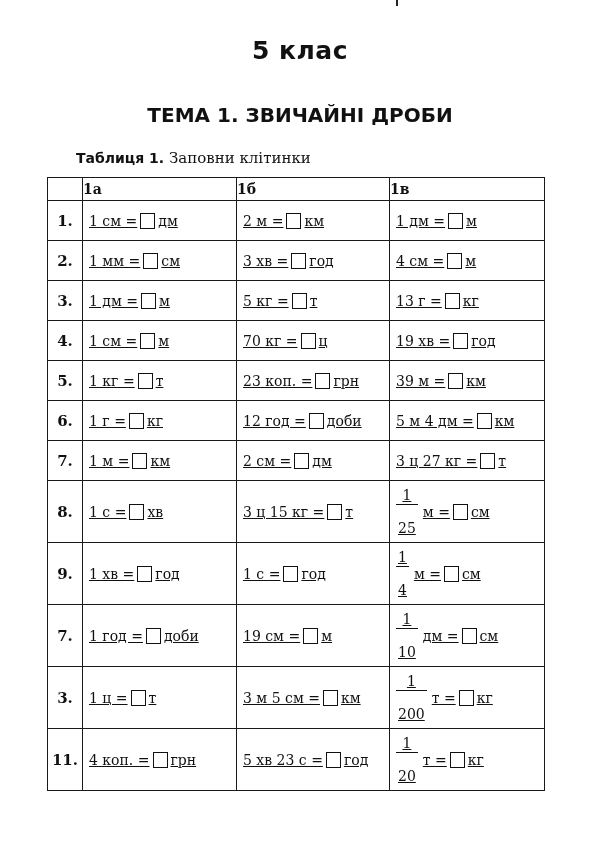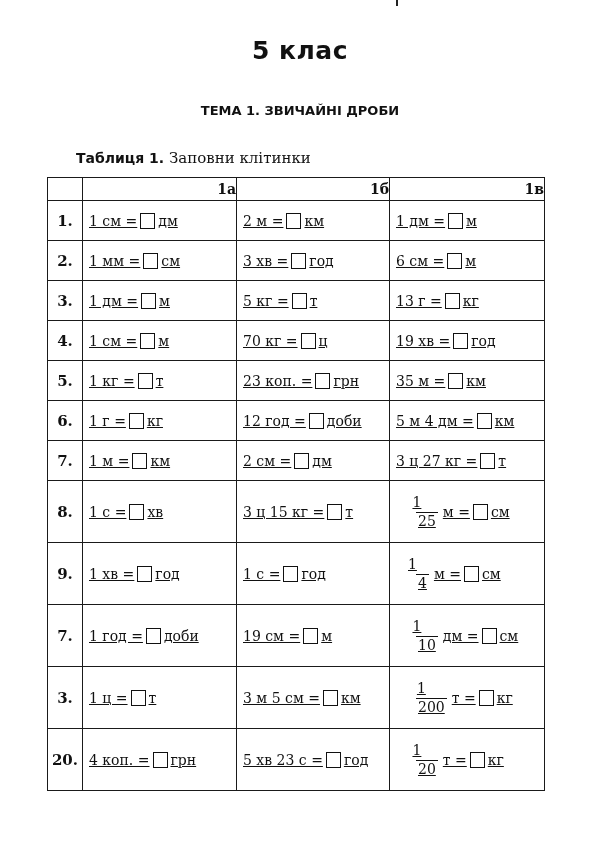--- a/index.html
+++ b/index.html
@@ -8,48 +8,48 @@
     overflow: hidden; color: #111;
   }
   .mark { position: absolute; left: 396px; top: 0; width: 2px; height: 6px; background: #222; }
   .grade-title {
     position: absolute; left: 0; width: 600px; top: 36px; text-align: center;
     font-family: "DejaVu Sans", sans-serif; font-weight: bold; font-size: 25px;
     letter-spacing: 0.5px;
   }
   .topic-title {
     position: absolute; left: 0; width: 600px; top: 103px; text-align: center;
-    font-family: "DejaVu Sans", sans-serif; font-weight: bold; font-size: 13px;
+    font-family: "DejaVu Sans", sans-serif; font-weight: bold; font-size: 20px;
   }
   .table-caption {
     position: absolute; left: 76px; top: 149px;
     font-family: "DejaVu Serif", serif; font-size: 15px;
   }
   .table-caption .cap-label { font-family: "DejaVu Sans", sans-serif; font-weight: bold; font-size: 14px; text-align: right; }
   table.ex {
     position: absolute; left: 47px; top: 177px; width: 497px;
     border-collapse: collapse; table-layout: fixed;
     font-family: "DejaVu Serif", serif; font-size: 14px;
   }
   table.ex td, table.ex th { border: 1.6px solid #1a1a1a; padding: 0 0 0 6px; }
-  table.ex th { height: 22px; font-weight: bold; text-align: right; padding: 0; font-size: 14px; }
+  table.ex th { height: 22px; font-weight: bold; text-align: left; padding: 0; font-size: 14px; }
   table.ex td.num { font-weight: bold; text-align: center; padding: 0; font-size: 15px; }
   tr.short td { height: 39px; }
   tr.tall td { height: 61px; }
   .expr { display: inline-flex; align-items: center; white-space: nowrap; text-decoration: underline; }
   .box {
     display: inline-block; width: 15px; height: 16px; border: 1.4px solid #111;
     margin: 0 3px 0 3px; vertical-align: middle; box-sizing: border-box;
   }
   .frac {
     display: inline-flex; flex-direction: column; align-items: center;
     margin-right: 5px; line-height: 1.1;
   }
   .frac .n { padding: 0 2px 1px 2px; }
-  .frac .d { border-top: 1.3px solid #111; padding: 1px 2px 0 2px; margin-left: 20px; }
+  .frac .d { border-top: 1.3px solid #111; padding: 16px 2px 0 2px; }
 </style>
 </head>
 <body>
 
 <div class="mark"></div>
 
 <div class="grade-title">5 клас</div>
 <div class="topic-title">ТЕМА 1. ЗВИЧАЙНІ ДРОБИ</div>
 <div class="table-caption">
   <span class="cap-label">Таблиця 1.</span>
@@ -96,21 +96,21 @@
             <span>1 мм =</span>
             <span class="box"></span>
             <span>см</span>
           </span></td>
         <td><span class="expr">
             <span>3 хв =</span>
             <span class="box"></span>
             <span>год</span>
           </span></td>
         <td><span class="expr">
-            <span>6 см =</span>
+            <span>4 см =</span>
             <span class="box"></span>
             <span>м</span>
           </span></td>
       </tr>
       <tr class="short">
         <td class="num">3.</td>
         <td><span class="expr">
             <span>1 дм =</span>
             <span class="box"></span>
             <span>м</span>
@@ -150,21 +150,21 @@
             <span>1 кг =</span>
             <span class="box"></span>
             <span>т</span>
           </span></td>
         <td><span class="expr">
             <span>23 коп. =</span>
             <span class="box"></span>
             <span>грн</span>
           </span></td>
         <td><span class="expr">
-            <span>35 м =</span>
+            <span>39 м =</span>
             <span class="box"></span>
             <span>км</span>
           </span></td>
       </tr>
       <tr class="short">
         <td class="num">6.</td>
         <td><span class="expr">
             <span>1 г =</span>
             <span class="box"></span>
             <span>кг</span>
@@ -280,21 +280,21 @@
             <span class="frac">
               <span class="n">1</span>
               <span class="d">200</span>
             </span>
             <span>т =</span>
             <span class="box"></span>
             <span>кг</span>
           </span></td>
       </tr>
       <tr class="tall">
-        <td class="num">20.</td>
+        <td class="num">11.</td>
         <td><span class="expr">
             <span>4 коп. =</span>
             <span class="box"></span>
             <span>грн</span>
           </span></td>
         <td><span class="expr">
             <span>5 хв 23 с =</span>
             <span class="box"></span>
             <span>год</span>
           </span></td>

